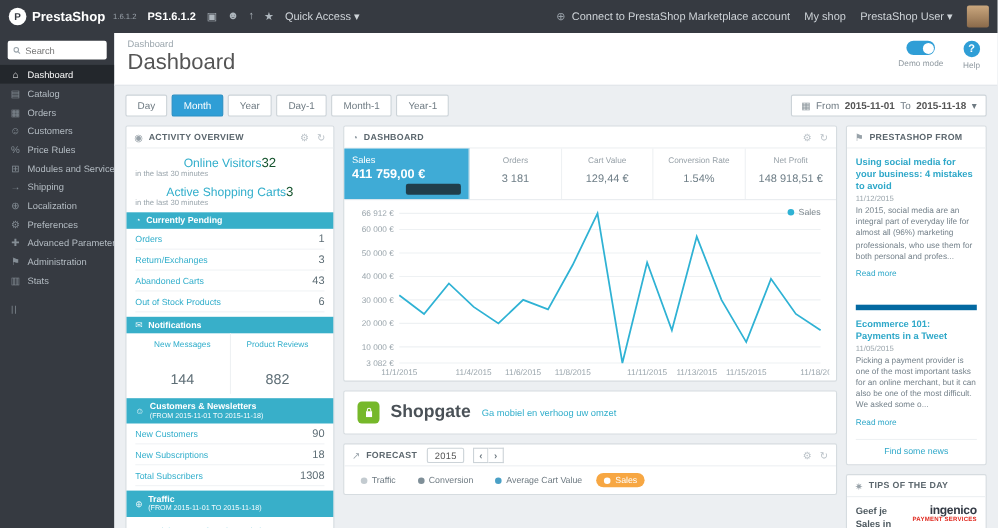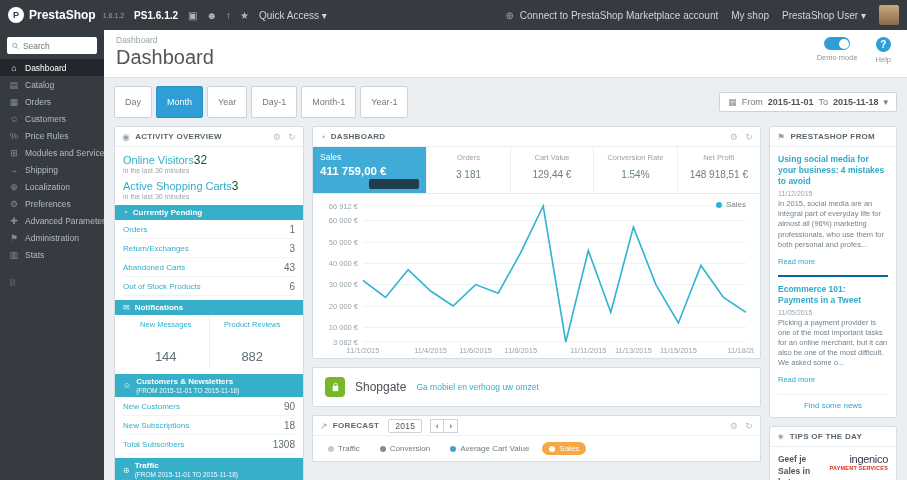--- a/index.html
+++ b/index.html
@@ -35,38 +35,38 @@
 .page-title{font-size:20px;color:#555;font-weight:400;margin-top:1px}
 .head-tools{position:absolute;right:16px;top:7px;display:flex;gap:18px}
 .tool{display:flex;flex-direction:column;align-items:center;gap:3px}
 .toggle{width:26px;height:13px;border-radius:7px;background:#2f9ed6;position:relative;cursor:pointer}
 .toggle::after{content:"";position:absolute;right:1.5px;top:1.5px;width:10px;height:10px;border-radius:50%;background:#fff}
 .help-btn{width:15px;height:15px;border-radius:50%;background:#2f9ed6;color:#fff;font-size:10px;font-weight:bold;display:flex;align-items:center;justify-content:center;cursor:pointer}
 .tool-label{font-size:7.5px;color:#8d979e}
 .content{padding:8px 10px;flex:1;overflow:hidden}
 
 .filter-row{display:flex;gap:4px;margin-bottom:8px;align-items:center}
-.fbtn{height:32px;padding:0 10px;background:#fff;border:1px solid #ccd3d8;border-radius:2px;font-size:9px;color:#6e7a82;display:flex;align-items:center;cursor:pointer}
+.fbtn{height:20px;padding:0 10px;background:#fff;border:1px solid #ccd3d8;border-radius:2px;font-size:9px;color:#6e7a82;display:flex;align-items:center;cursor:pointer}
 .fbtn.active{background:#2f9ed6;border-color:#2b90c4;color:#fff}
 .daterange{margin-left:auto;height:20px;background:#fff;border:1px solid #ccd3d8;border-radius:2px;display:flex;align-items:center;gap:5px;padding:0 8px;font-size:9px;color:#6e7a82;cursor:pointer}
 .daterange b{color:#555}
 .cal{color:#8a949a}
 
 .columns{display:flex;gap:8px;align-items:flex-start}
 .col-left{width:190px;flex-shrink:0}
 .col-mid{flex:1;min-width:0}
 .col-right{width:128px;flex-shrink:0}
 .panel{background:#fff;border:1px solid #d6dce0;border-radius:2px;margin-bottom:8px}
 .phead{height:20px;display:flex;align-items:center;gap:5px;padding:0 7px;border-bottom:1px solid #edf0f2;font-size:8px;font-weight:bold;color:#5b666d;letter-spacing:.3px}
 .phead .pi{color:#98a2a9;font-weight:normal;font-size:9px}
 .phead-tools{margin-left:auto;display:flex;gap:7px;color:#b9c1c7;font-weight:normal;font-size:9px}
 .phead-tools span{cursor:pointer}
 
 .abody{padding:6px 8px 4px}
-.stat-row{display:flex;justify-content:flex-start;align-items:baseline}
+.stat-row{display:flex;justify-content:center;align-items:baseline}
 .stat-link{color:#31aecb;font-size:11px;cursor:pointer}
 .stat-val{color:#14532d;font-size:12px}
 .stat-sub{font-size:7px;color:#9aa5ac;margin:0 0 5px}
 .abar{background:#38afc9;color:#fff;margin:4px -8px 0;padding:3px 8px;font-size:8px;font-weight:bold;display:flex;align-items:center;gap:5px}
 .abar .bi{font-weight:normal;opacity:.9;font-size:8px}
 .abar .btxt{line-height:1.2}
 .abar .sub{display:block;font-size:6.5px;font-weight:normal;opacity:.95}
 .arow{display:flex;justify-content:space-between;align-items:center;padding:4px 0 3px;border-bottom:1px solid #f1f3f5;font-size:8px}
 .arow .al{color:#31aecb;cursor:pointer}
 .arow .av{color:#5d6d75;font-size:10px}
@@ -87,46 +87,46 @@
 .kpi.active .kl{color:#fff;font-size:8.5px}
 .kpi.active .kv{color:#fff;font-weight:bold;font-size:11.5px;margin-top:3px}
 .kpi-tooltip{width:50px;height:10px;background:rgba(25,35,40,.8);border-radius:2px;margin:2px 0 0 auto}
 .chart-wrap{position:relative;padding:6px 6px 0}
 .chart-legend{position:absolute;top:6px;right:14px;display:flex;align-items:center;gap:4px;font-size:8px;color:#7d878e}
 .dot{width:6px;height:6px;border-radius:50%;flex-shrink:0}
 
 .mods{display:flex;gap:8px;margin-bottom:8px}
 .mod{flex:1;background:#fff;border:1px solid #d6dce0;border-radius:2px;height:40px;display:flex;align-items:center;gap:10px;padding:0 12px}
 .sg-icon{width:20px;height:20px;background:#76b82a;border-radius:4px;display:flex;align-items:center;justify-content:center;flex-shrink:0}
-.sg-text{font-size:12px;font-weight:normal;color:#4a5157}
+.sg-text{font-size:16px;font-weight:bold;color:#4a5157}
 .mod-link{color:#31aecb;font-size:8.5px;cursor:pointer}
 .ebay-logo{font-size:17px;font-weight:bold;font-style:italic;letter-spacing:-1px;white-space:nowrap}
 .e1{color:#e53238}.e2{color:#0064d2}.e3{color:#f5af02}.e4{color:#86b817}
 
 .ybox{height:14px;border:1px solid #ccd3d8;border-radius:2px;display:flex;align-items:center;padding:0 6px;font-size:8.5px;color:#555;font-weight:normal;gap:3px;margin-left:4px;cursor:pointer}
 .navgrp{display:flex;margin-left:3px}
 .nbtn{width:14px;height:14px;border:1px solid #ccd3d8;display:flex;align-items:center;justify-content:center;font-size:9px;color:#6e7a82;background:#fff;cursor:pointer}
 .nbtn+.nbtn{border-left:0}
 .flegend{display:flex;gap:6px;padding:6px 8px;align-items:center;flex-wrap:nowrap}
 .chip{display:flex;align-items:center;gap:4px;font-size:8px;color:#6e7a82;padding:2px 7px;border-radius:9px;cursor:pointer;white-space:nowrap}
 .chip.active{background:#f7a743;color:#fff}
 
 .nbody{padding:7px 8px 5px}
-.article+.article{border-top:2px solid #0369a1;margin-top:7px;padding-top:7px}
+.article+.article{border-top:5px solid #0369a1;margin-top:21px;padding-top:7px}
 .ntitle{color:#2fa8c9;font-size:8.5px;font-weight:bold;line-height:1.3;cursor:pointer}
 .ndate{font-size:7px;color:#9aa5ac;margin:3px 0 2px}
 .nexcerpt{font-size:7.5px;color:#75828b;line-height:1.35}
 .readmore{color:#2fa8c9;font-size:7.5px;margin-top:2px;display:inline-block;cursor:pointer}
 .findmore{border-top:1px solid #eef1f3;margin-top:8px;padding:6px 0 2px;text-align:center;font-size:8px;color:#2fa8c9;cursor:pointer}
 
 .tbody{padding:7px 8px}
 .tips-top{display:flex;gap:6px}
 .tips-head{flex:1;font-size:8.5px;font-weight:bold;color:#4c585f;line-height:1.35}
 .ingenico{text-align:right;line-height:1;flex-shrink:0}
-.ing-name{font-size:11px;font-weight:normal;color:#333a45;letter-spacing:-.3px}
+.ing-name{font-size:11px;font-weight:bold;color:#333a45;letter-spacing:-.3px}
 .ing-sub{font-size:5.5px;color:#e02a20;font-weight:bold;letter-spacing:.2px;margin-top:1px}
 </style>
 </head>
 <body>
 
 <div class="topbar">
   <div class="brand">
     <span class="brand-logo">P</span>
     <span class="brand-name">PrestaShop</span>
     <span class="brand-ver">1.6.1.2</span>

